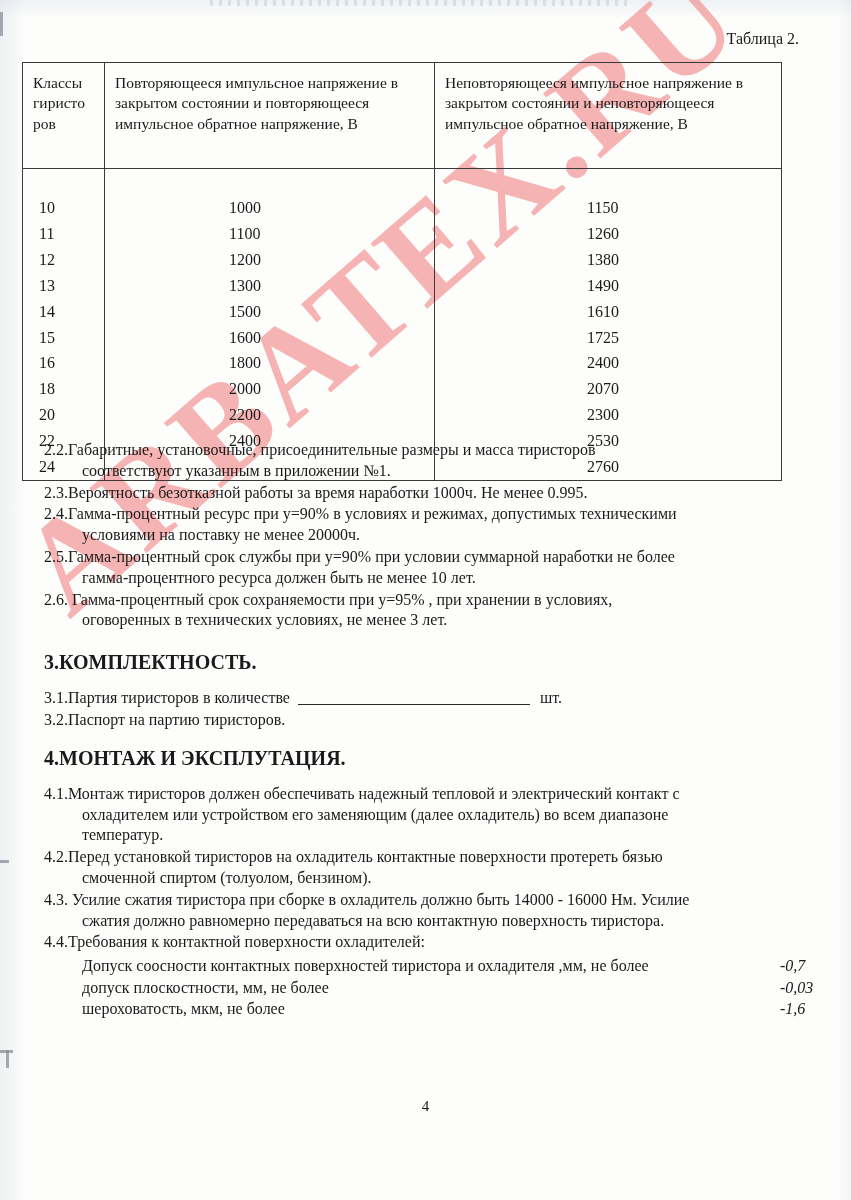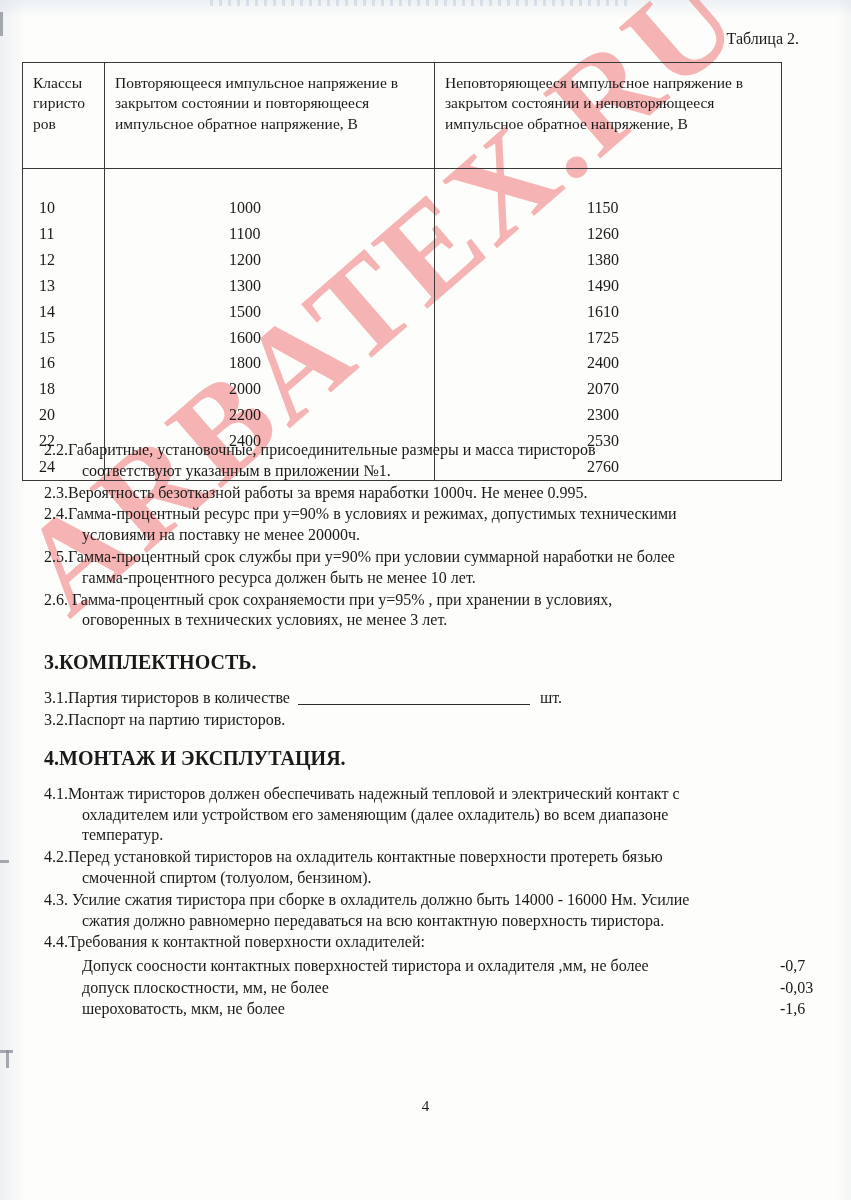--- a/index.html
+++ b/index.html
@@ -162,21 +162,21 @@
     margin-top: 2px;
   }
   .req-row {
     display: flex;
     justify-content: space-between;
     font-size: 16px;
     line-height: 1.34;
     padding-left: 38px;
     width: 756px;
   }
-  .req-row .val { width: 58px; text-align: left; }
+  .req-row .val { width: 58px; text-align: left; font-style: italic; }
 
   .page-number {
     position: absolute;
     left: 0; right: 0;
     top: 1098px;
     text-align: center;
     font-size: 15px;
   }
 </style>
 </head>

